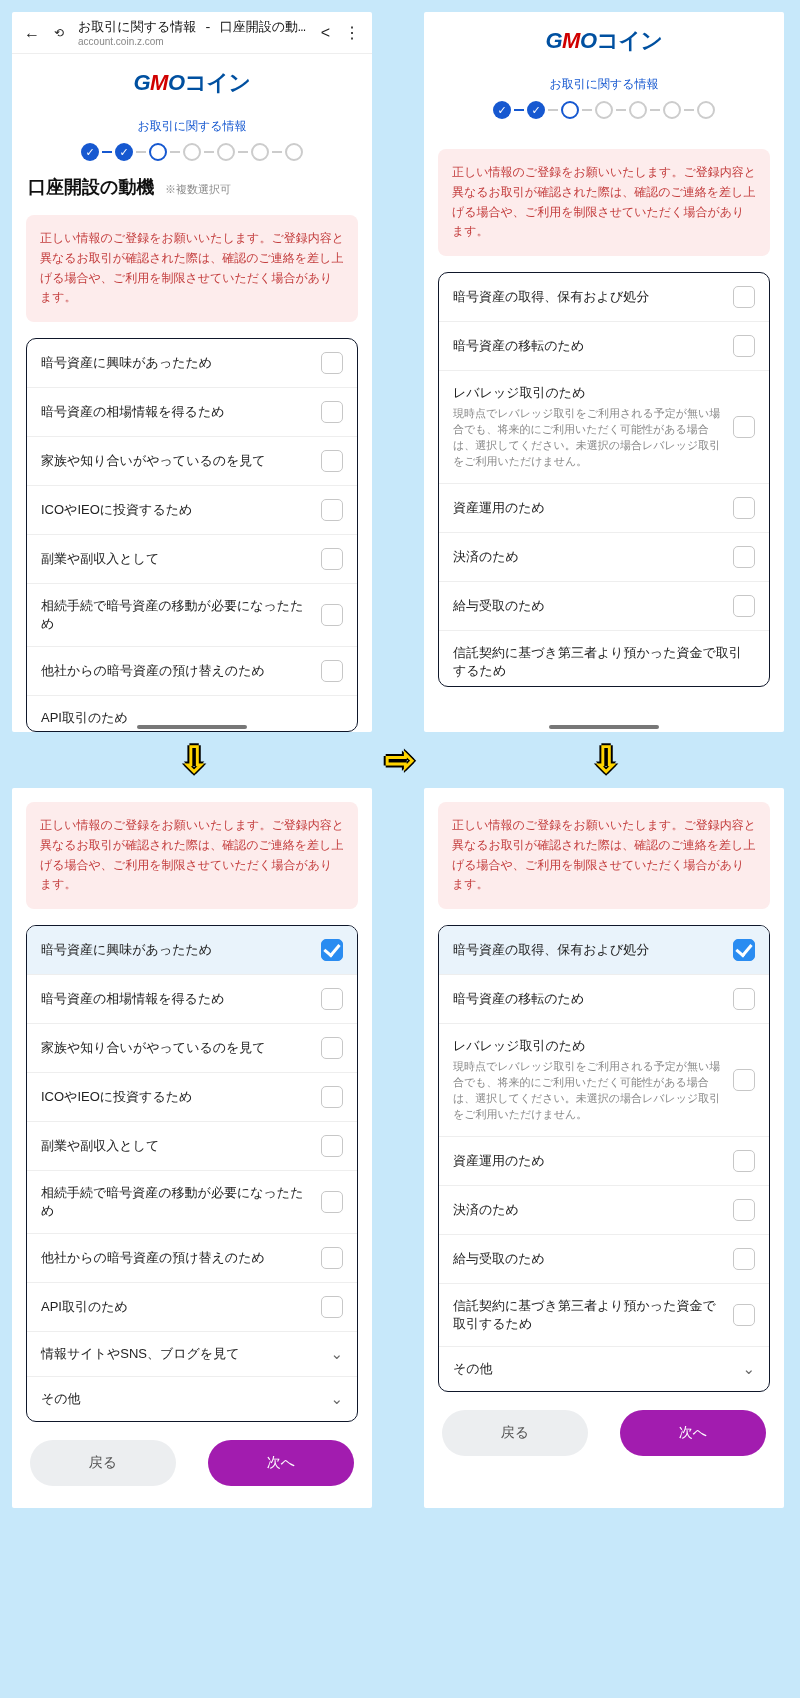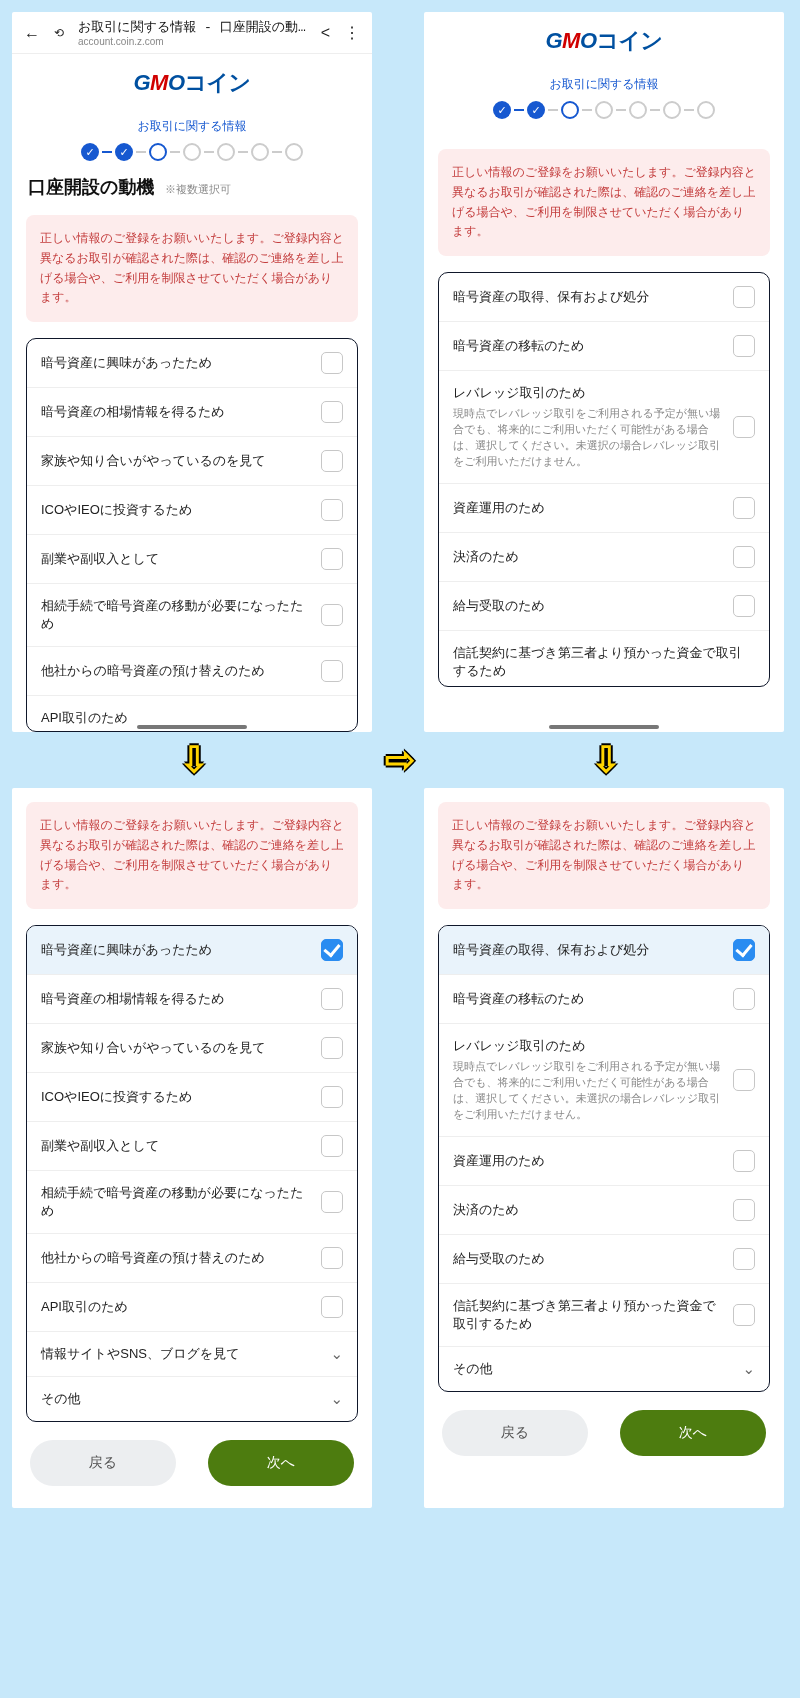--- a/index.html
+++ b/index.html
@@ -75,21 +75,21 @@
 
 .checkbox { width:22px; height:22px; border:1px solid #c7c7c7; border-radius:5px; background:#fff; flex-shrink:0; }
 .checkbox.on { background:#2a8cf1; border-color:#2a8cf1; position:relative; }
 .checkbox.on::after { content:""; position:absolute; left:5px; top:1px; width:7px; height:12px; border:solid #fff; border-width:0 3px 3px 0; transform:rotate(40deg); }
 
 .chev { font-size:15px; color:#666; }
 
 .btn-row { display:flex; gap:32px; padding:18px 18px 26px; }
 .btn { flex:1; text-align:center; padding:14px 0; border-radius:28px; font-size:14px; font-weight:500; }
 .btn.back { background:#eceef0; color:#555; }
-.btn.next { background:#4d7c0f; color:#fff; }
+.btn.next { background:#a21caf; color:#fff; }
 
 .scroll-hint { position:absolute; bottom:3px; left:50%; transform:translateX(-50%); width:110px; height:4px; background:#777; border-radius:4px; }
 
 
 .phone.p1 { height:720px; }
 .phone.p2 { height:720px; }
 .phone.p3 { height:720px; }
 .phone.p4 { height:720px; }
 
 </style>

